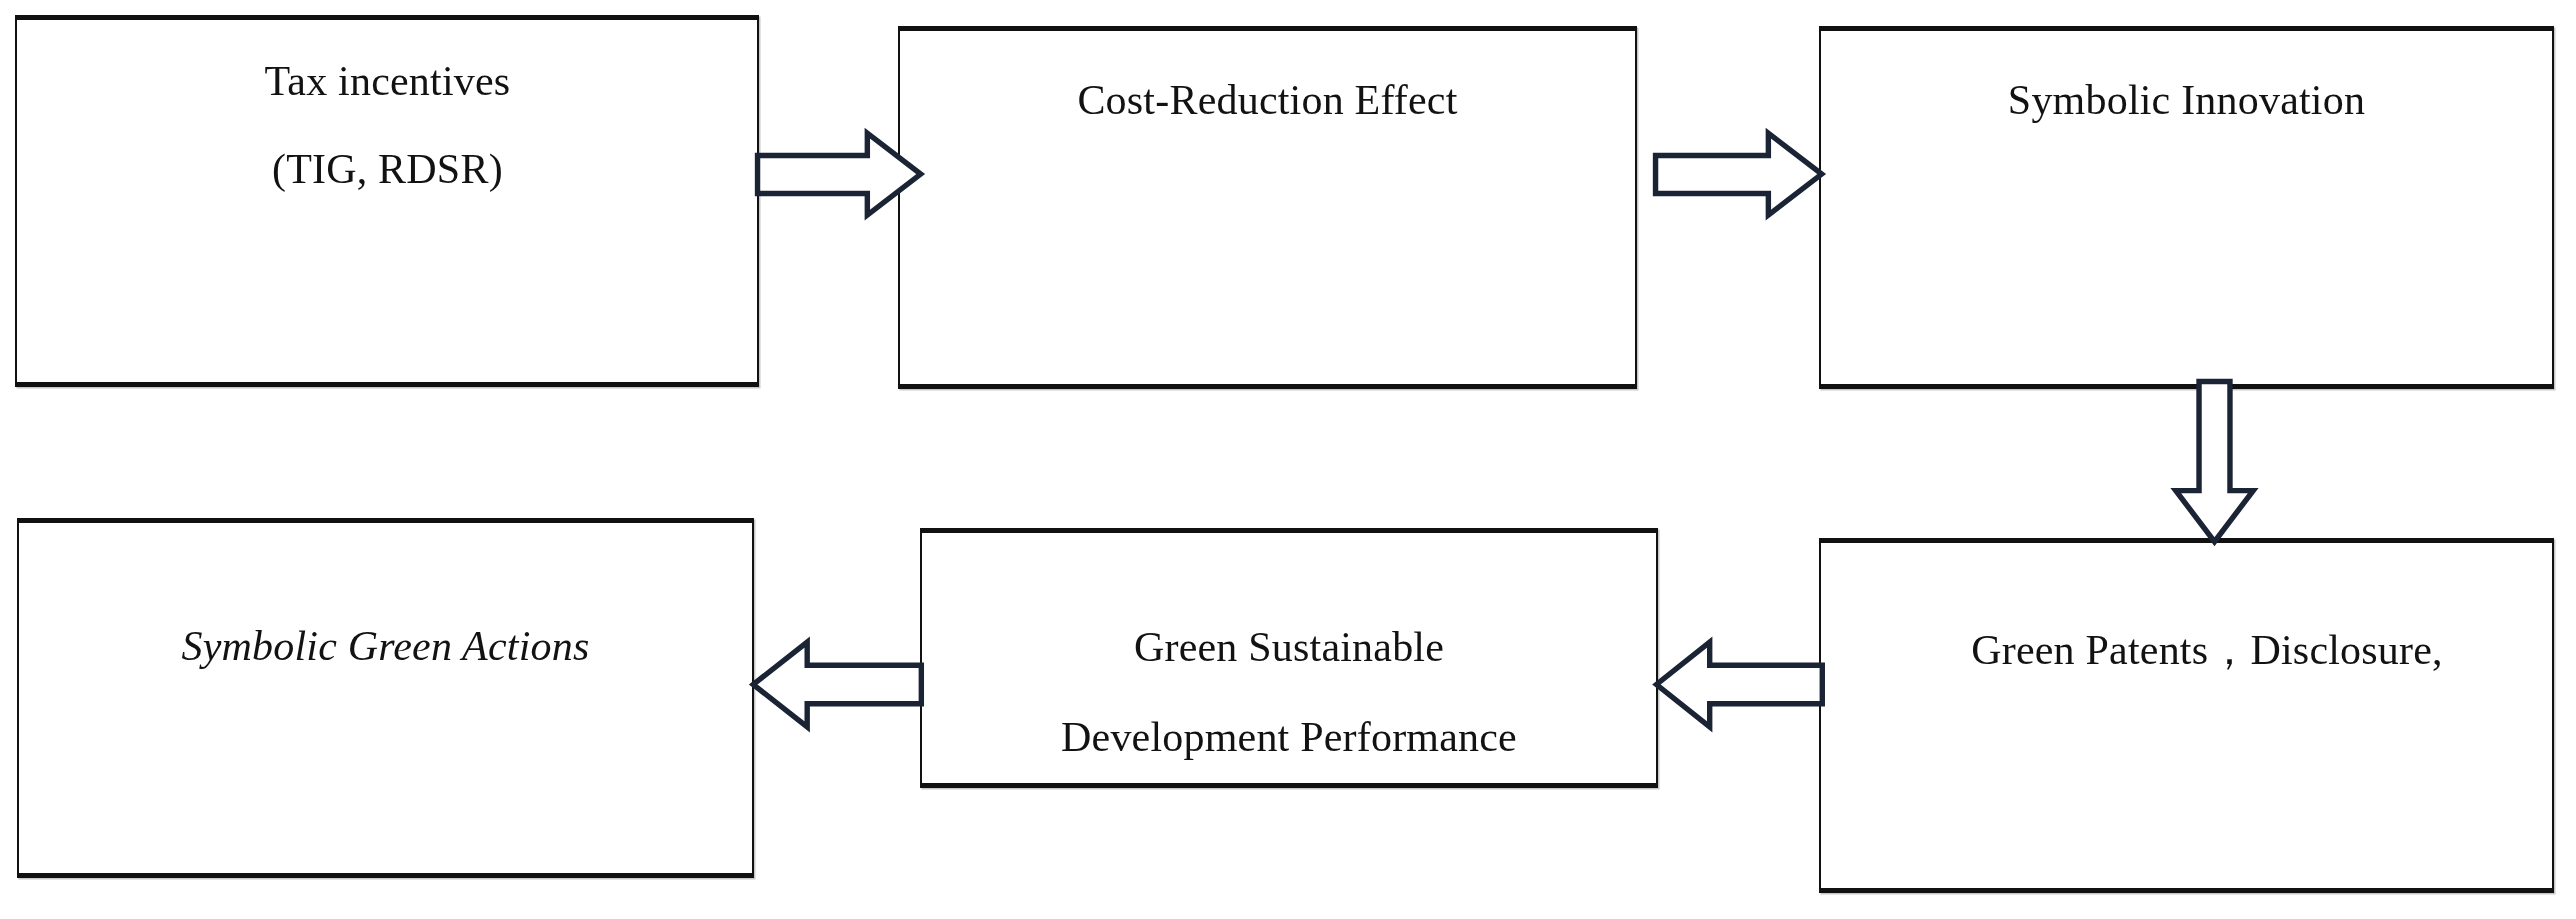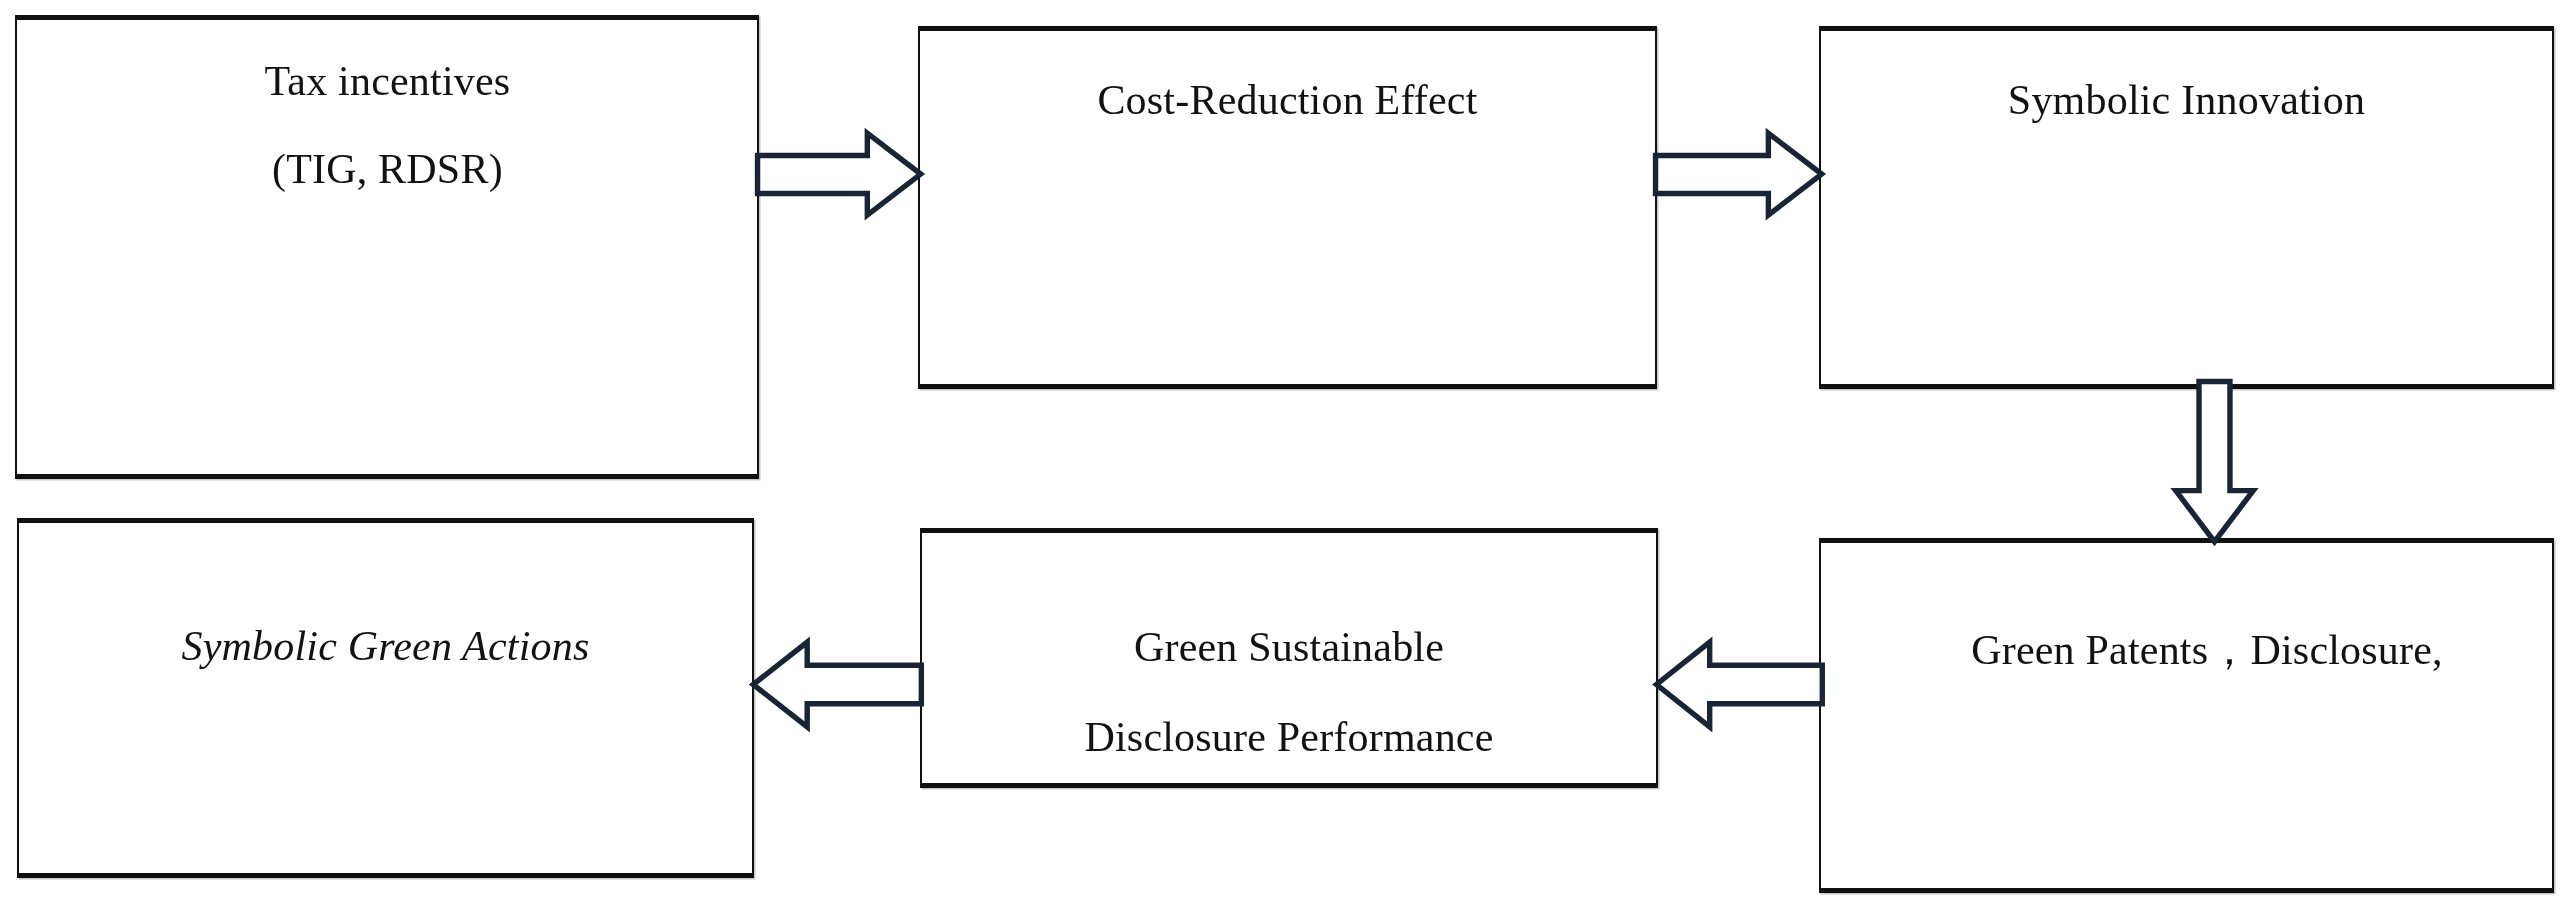--- a/index.html
+++ b/index.html
@@ -44,49 +44,49 @@
   .node.b3 .ln+.ln{margin-top:45px;}
 
   .arrow{position:absolute;}
   .arrow svg{display:block;overflow:visible;}
 </style>
 </head>
 <body>
 
 <div id="canvas">
 
-  <div class="node t1" style="left:15.4px;top:15.4px;width:744px;height:464px;">
+  <div class="node t1" style="left:15.4px;top:15.4px;width:744px;height:372px;">
     <div class="lines">
       <span class="ln">Tax incentives</span>
       <span class="ln">(TIG, RDSR)</span>
     </div>
   </div>
 
-  <div class="node t2" style="left:918px;top:25.5px;width:739px;height:363px;">
+  <div class="node t2" style="left:898px;top:25.5px;width:739px;height:363px;">
     <div class="lines">
       <span class="ln">Cost-Reduction Effect</span>
     </div>
   </div>
 
   <div class="node t3" style="left:1819px;top:25.5px;width:735px;height:363px;">
     <div class="lines">
       <span class="ln">Symbolic Innovation</span>
     </div>
   </div>
 
   <div class="node b1" style="left:17px;top:518px;width:737px;height:360px;">
     <div class="lines">
       <span class="ln">Symbolic Green Actions</span>
     </div>
   </div>
 
   <div class="node b2" style="left:920px;top:528px;width:738px;height:260px;">
     <div class="lines">
       <span class="ln">Green Sustainable</span>
-      <span class="ln">Disclosure Performance</span>
+      <span class="ln">Development Performance</span>
     </div>
   </div>
 
   <div class="node b3" style="left:1819px;top:538px;width:735px;height:355px;">
     <div class="lines">
       <span class="ln">Green Patents，Disclosure,</span>
     </div>
   </div>
 
   <div class="arrow" style="left:756px;top:130px;width:167px;height:89px;">

